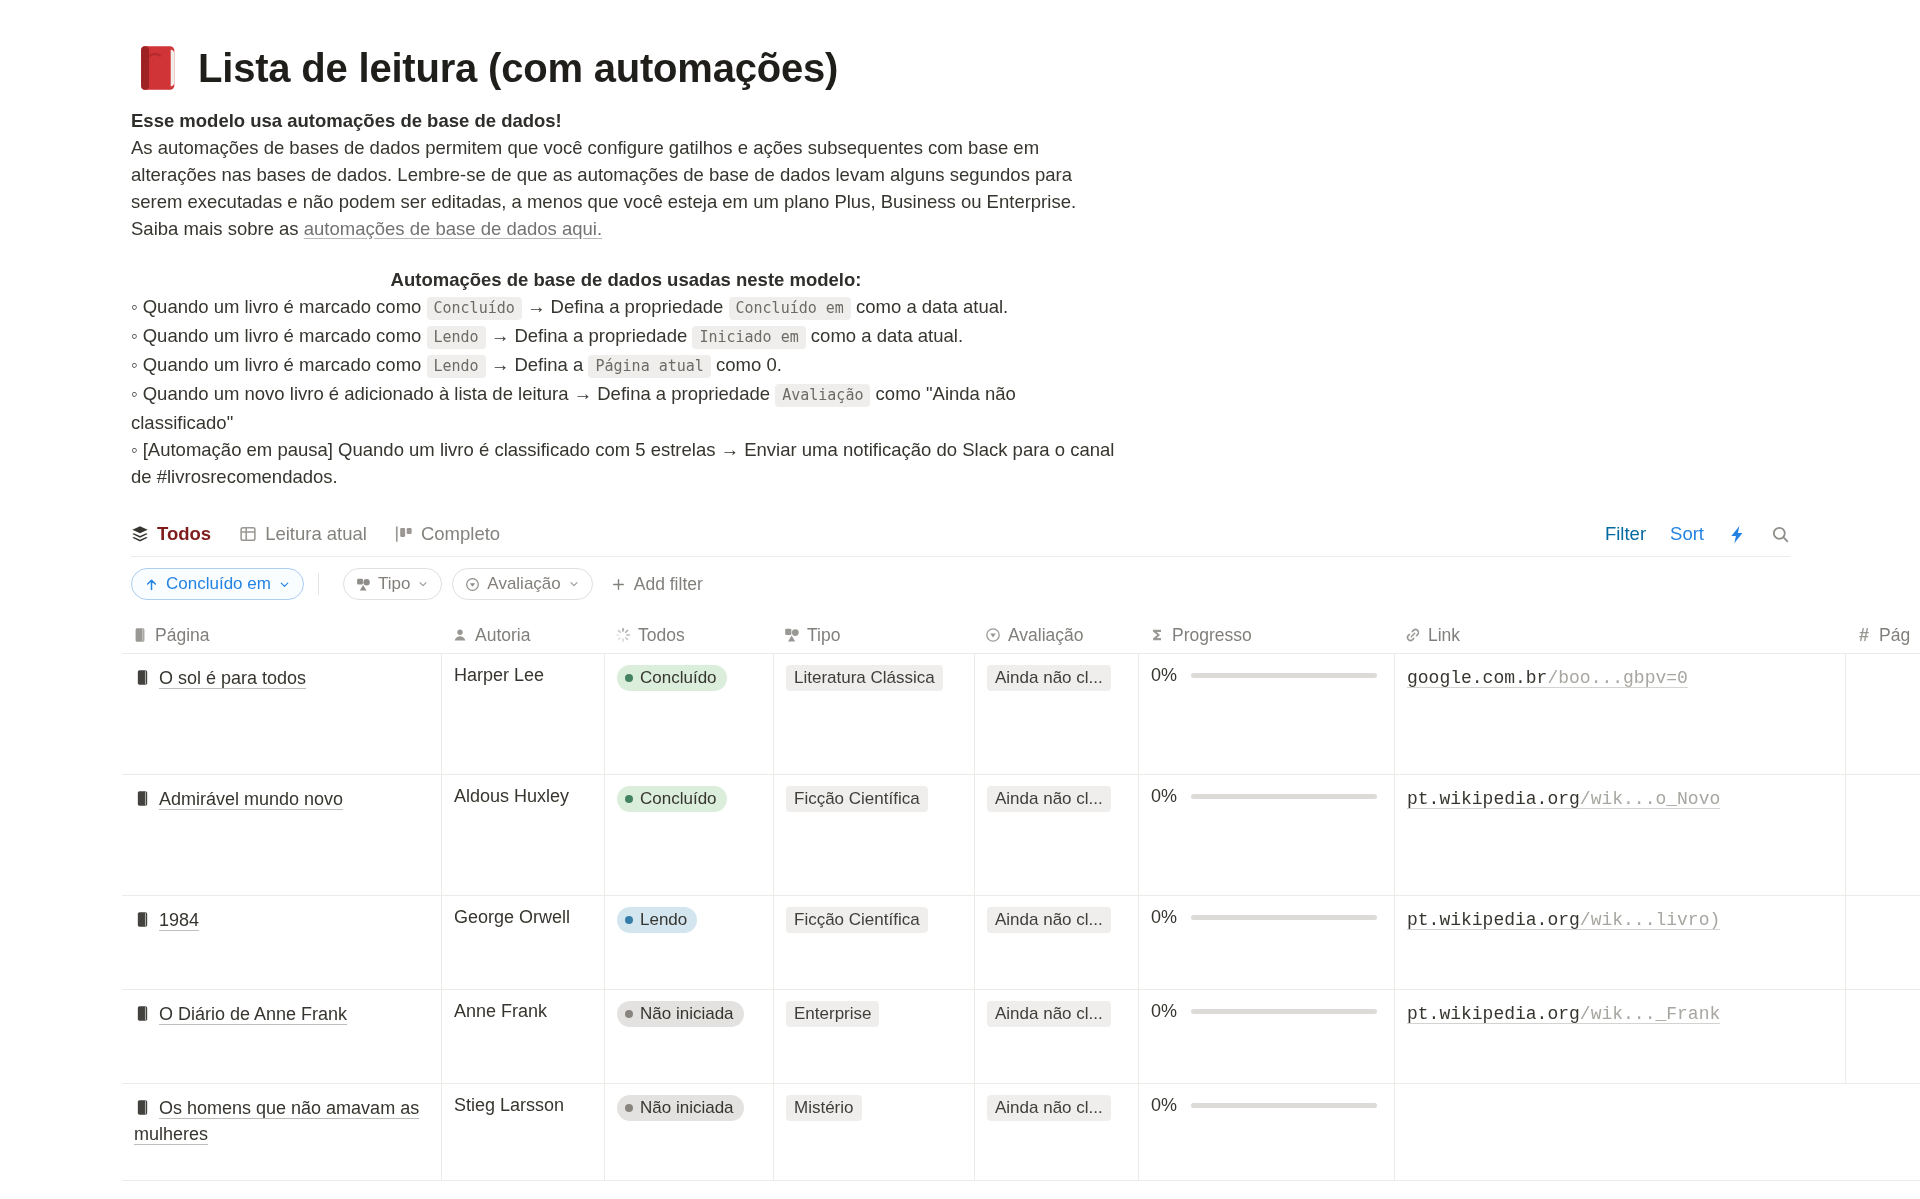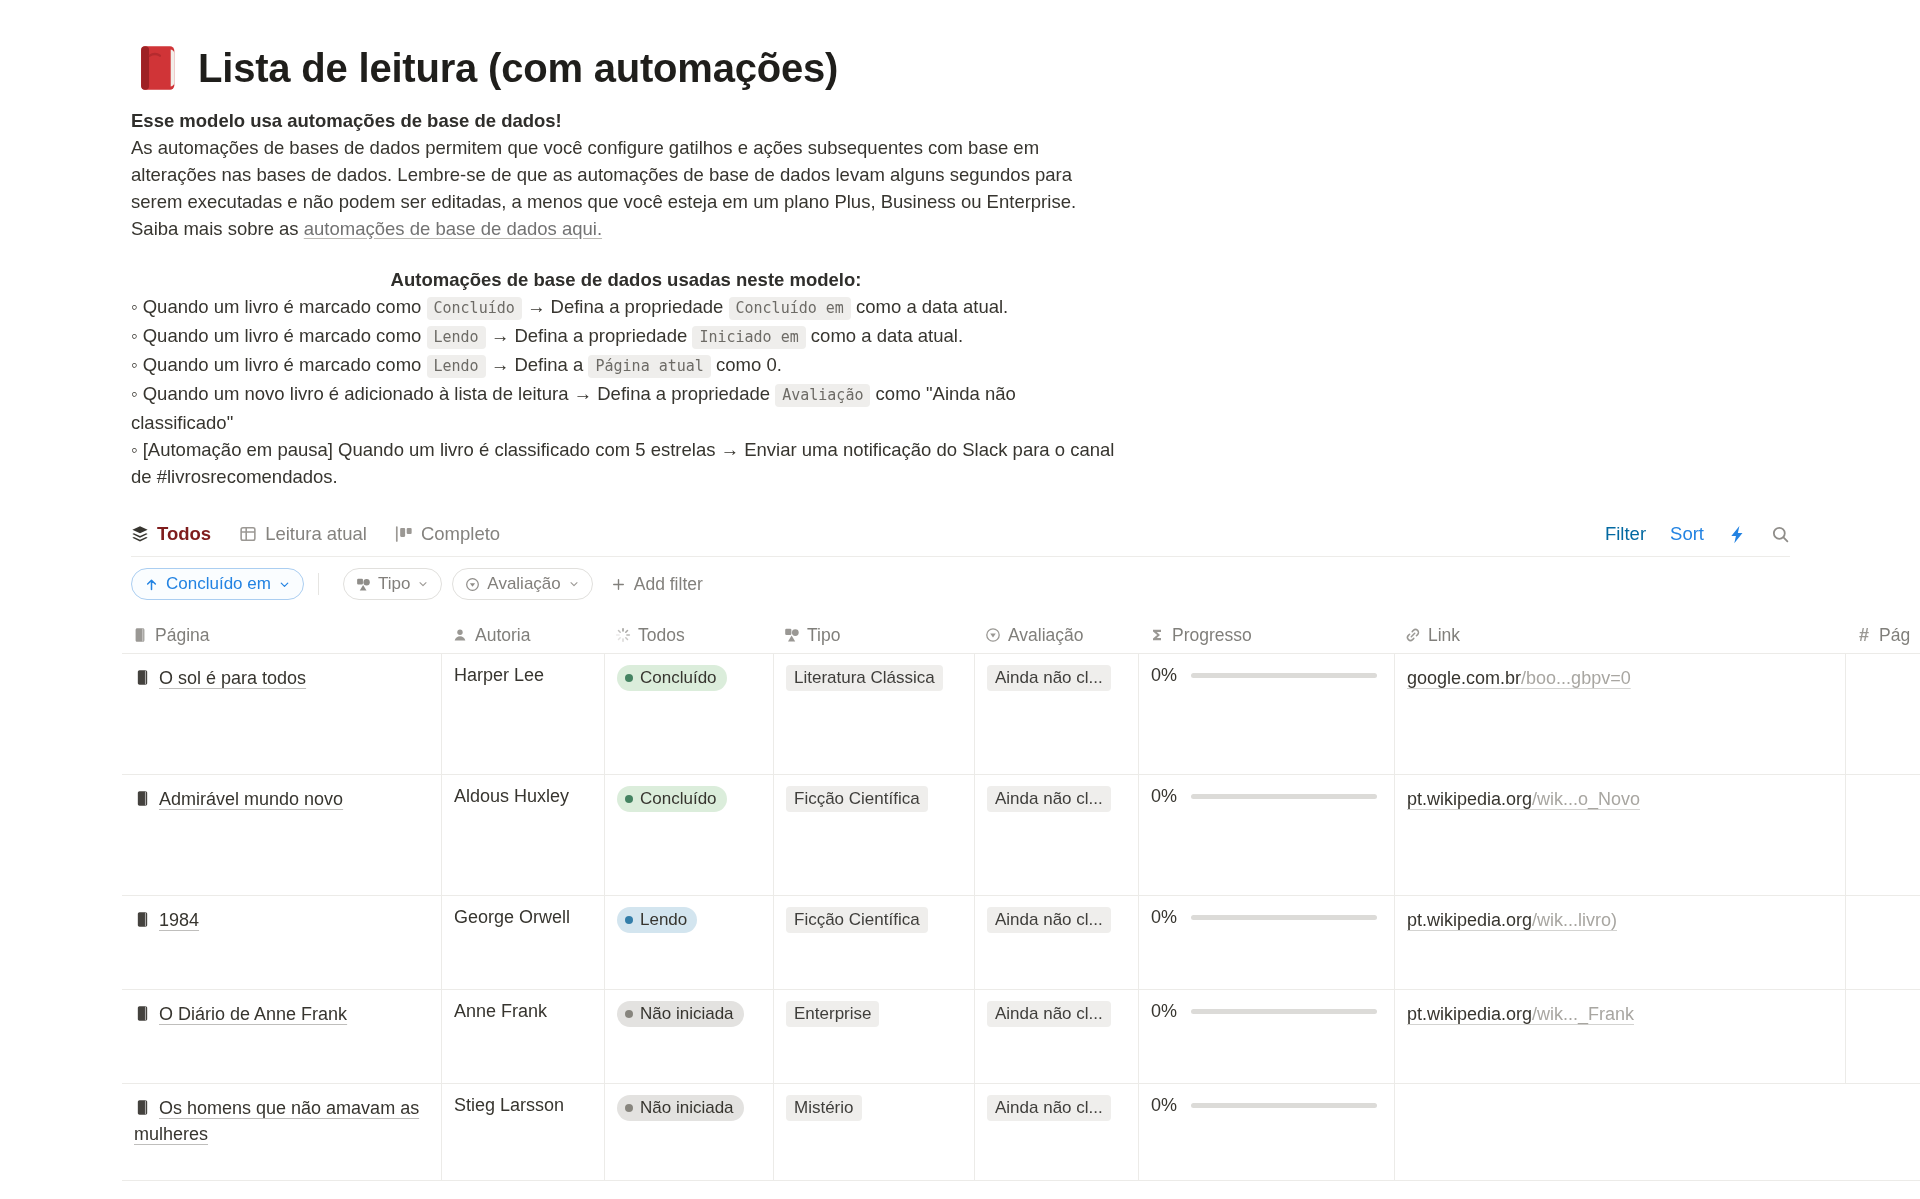--- a/index.html
+++ b/index.html
@@ -50,21 +50,21 @@
         border-radius:14px;font-size:17px;color:#37352f;cursor:pointer;white-space:nowrap;}
   .pill .dot{width:8px;height:8px;border-radius:50%;flex:none;}
   .tag{display:inline-block;max-width:100%;box-sizing:border-box;padding:3px 8px;border-radius:4px;
        background:#efeeec;font-size:17px;color:#3f3e3b;white-space:nowrap;overflow:hidden;
        text-overflow:ellipsis;cursor:pointer;}
   .pcell-inner{display:flex;align-items:center;gap:14px;}
   .pct{font-size:18px;color:#37352f;}
   .bar{width:186px;height:5px;border-radius:3px;background:#dcdbd8;flex:none;}
   .link-text{display:inline-block;max-width:100%;white-space:nowrap;overflow:hidden;font-size:18px;
              text-decoration:underline;text-decoration-color:rgba(55,53,47,.22);
-             text-underline-offset:3.5px;cursor:pointer;line-height:26px;}
+             text-underline-offset:3.5px;cursor:pointer;line-height:26px;font-family:Liberation Mono, monospace;}
   .lmain{color:#37352f;}
   .lrest{color:#a8a6a1;}
   
   .icn{display:inline-flex;align-items:center;justify-content:center;flex:none;}
   .icn svg{width:100%;height:100%;display:block;}
   .hashchar{font-weight:600;font-size:18px;line-height:1;}
 </style>
 </head>
 <body>
 

